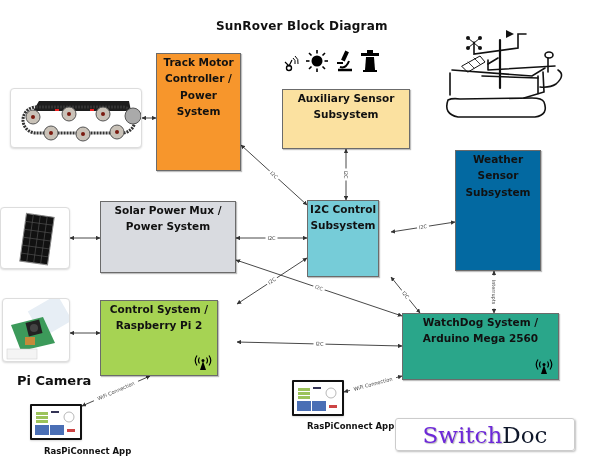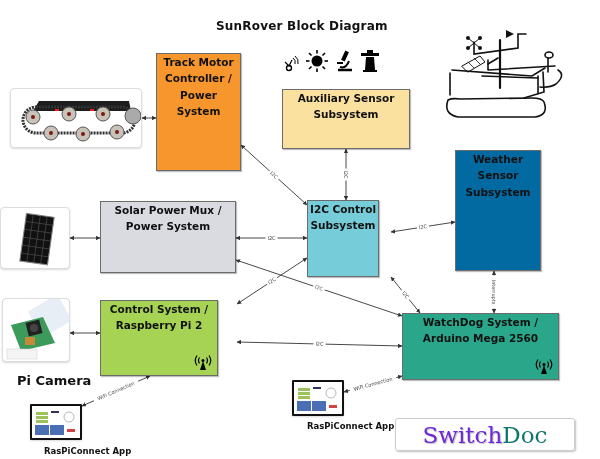--- a/index.html
+++ b/index.html
@@ -8,21 +8,21 @@
     .icons-row { position: absolute; left: 284px; top: 50px; display: flex; gap: 6px; align-items: flex-end; }
     .icons-row span { display: inline-block; font-size: 20px; line-height: 22px; color: #000; }
     .box { position: absolute; box-sizing: border-box; border: 1px solid #6b6b6b; display: flex; align-items: flex-start; justify-content: center; text-align: center; font-size: 10.5px; font-weight: bold; color: #111; line-height: 1.55; box-shadow: 1px 1px 1px rgba(0,0,0,0.25); }
     .box .lbl { white-space: pre-line; }
     .wifi { position: absolute; right: 4px; bottom: 4px; width: 20px; height: 16px; }
     .photo { position: absolute; box-sizing: border-box; border: 1px solid #ddd; border-radius: 4px; background: #fff; box-shadow: 0 1px 2px rgba(0,0,0,0.15); overflow: hidden; }
     .caption { position: absolute; font-size: 13px; font-weight: bold; color: #111; }
     .app-caption { position: absolute; font-size: 8.5px; font-weight: bold; color: #111; padding-left: 40px; }
     .brand { position: absolute; left: 395px; top: 418px; width: 180px; height: 33px; box-sizing: border-box; border: 1px solid #ccc; border-radius: 3px; box-shadow: 1px 1px 2px rgba(0,0,0,0.25); display: flex; align-items: center; justify-content: center; font-family: "DejaVu Serif", serif; font-size: 23px; letter-spacing: 0px; }
     .brand .b1 { color: #6d28d9; text-shadow: 1px 1px 1px #bbb; }
-    .brand .b2 { color: #0f766e; }
+    .brand .b2 { color: #0f172a; }
     .brand .b3 { color: #111; margin-left: 8px; }
     svg.lines { position: absolute; left: 0; top: 0; }
     .conn-label { font-family: "DejaVu Sans", sans-serif; font-size: 5px; fill: #444; }
   </style>
 </head>
 <body>
 
 <svg class="lines" width="600" height="459" viewBox="0 0 600 459">
   <defs>
     <marker id="arr" viewBox="0 0 6 6" refX="5.5" refY="3" markerWidth="5" markerHeight="5" orient="auto-start-reverse">

